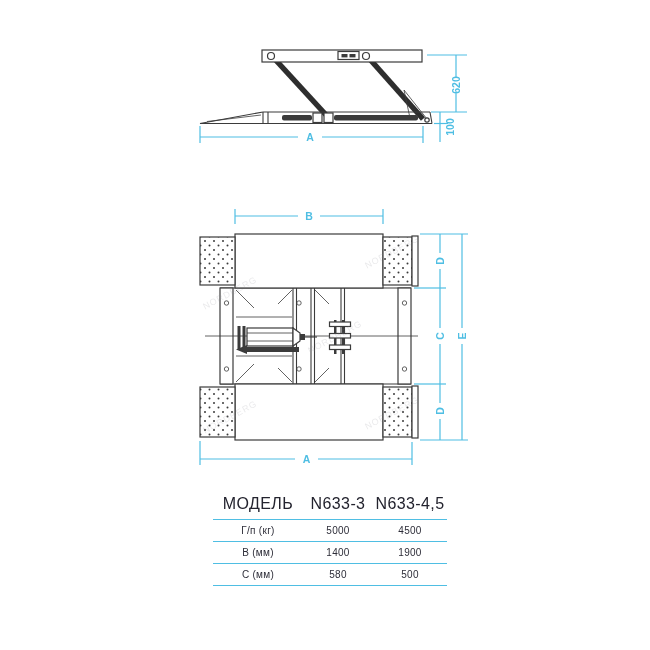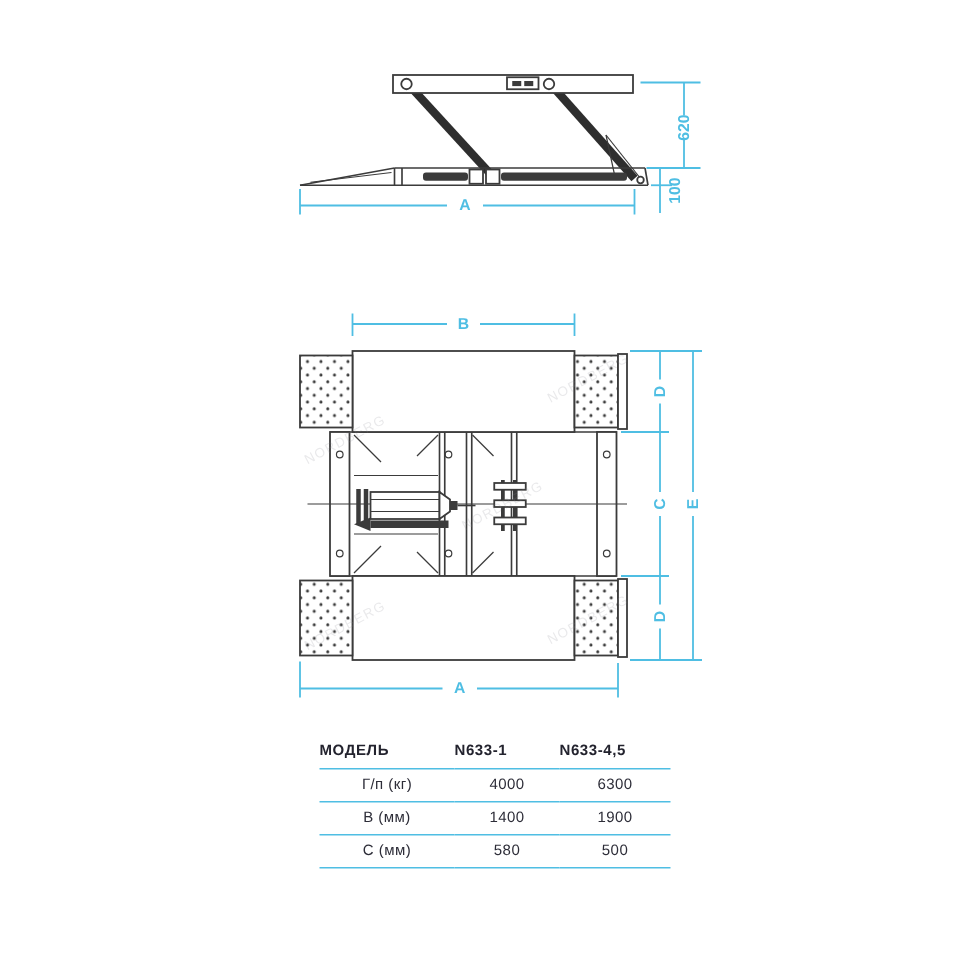--- a/index.html
+++ b/index.html
@@ -10,21 +10,21 @@
   .dthin{stroke:#3b3b3b;stroke-width:0.8;fill:none;}
   .dfill{fill:#ffffff;stroke:#3b3b3b;stroke-width:1.2;}
   .dark{fill:#3b3b3b;stroke:none;}
   .arm{stroke:#2e2e2e;stroke-width:5.5;fill:none;stroke-linecap:butt;}
   .dim{stroke:#4FBEE3;stroke-width:1.2;fill:none;}
   .dimtxt{fill:#4FBEE3;font-weight:bold;font-size:10.5px;
           font-family:"Liberation Sans",sans-serif;}
   .wm{position:absolute;font-size:9px;letter-spacing:1px;color:#8b8b94;
       opacity:0.18;transform:rotate(-28deg);white-space:nowrap;}
   .spec{position:absolute;left:213px;top:492px;width:234px;border-collapse:collapse;}
-  .spec th{font-size:10px;font-weight:700;color:#23232e;text-align:left;
+  .spec th{font-size:16px;font-weight:400;color:#23232e;text-align:center;
            padding:3px 0 6px 0;border-bottom:1.6px solid #4FBEE3;letter-spacing:.4px;}
   .spec td{font-size:10px;color:#2d2d38;text-align:center;height:19px;
            border-bottom:1.6px solid #4FBEE3;letter-spacing:.3px;}
   .spec .c0{width:90px;} .spec .c1{width:70px;} .spec .c2{width:74px;}
 </style>
 </head>
 <body>
 
 <div class="canvas">
 
@@ -216,29 +216,29 @@
   <span class="wm" style="left:200px;top:288px;">NORDBERG</span>
   <span class="wm" style="left:362px;top:247px;">NORDBERG</span>
   <span class="wm" style="left:305px;top:332px;">NORDBERG</span>
   <span class="wm" style="left:200px;top:412px;">NORDBERG</span>
   <span class="wm" style="left:362px;top:408px;">NORDBERG</span>
 
   <table class="spec">
     <thead>
       <tr>
         <th class="c0">МОДЕЛЬ</th>
-        <th class="c1">N633-1</th>
+        <th class="c1">N633-3</th>
         <th class="c2">N633-4,5</th>
       </tr>
     </thead>
     <tbody>
       <tr>
         <td>Г/п (кг)</td>
-        <td>4000</td>
-        <td>6300</td>
+        <td>5000</td>
+        <td>4500</td>
       </tr>
       <tr>
         <td>B (мм)</td>
         <td>1400</td>
         <td>1900</td>
       </tr>
       <tr>
         <td>C (мм)</td>
         <td>580</td>
         <td>500</td>

